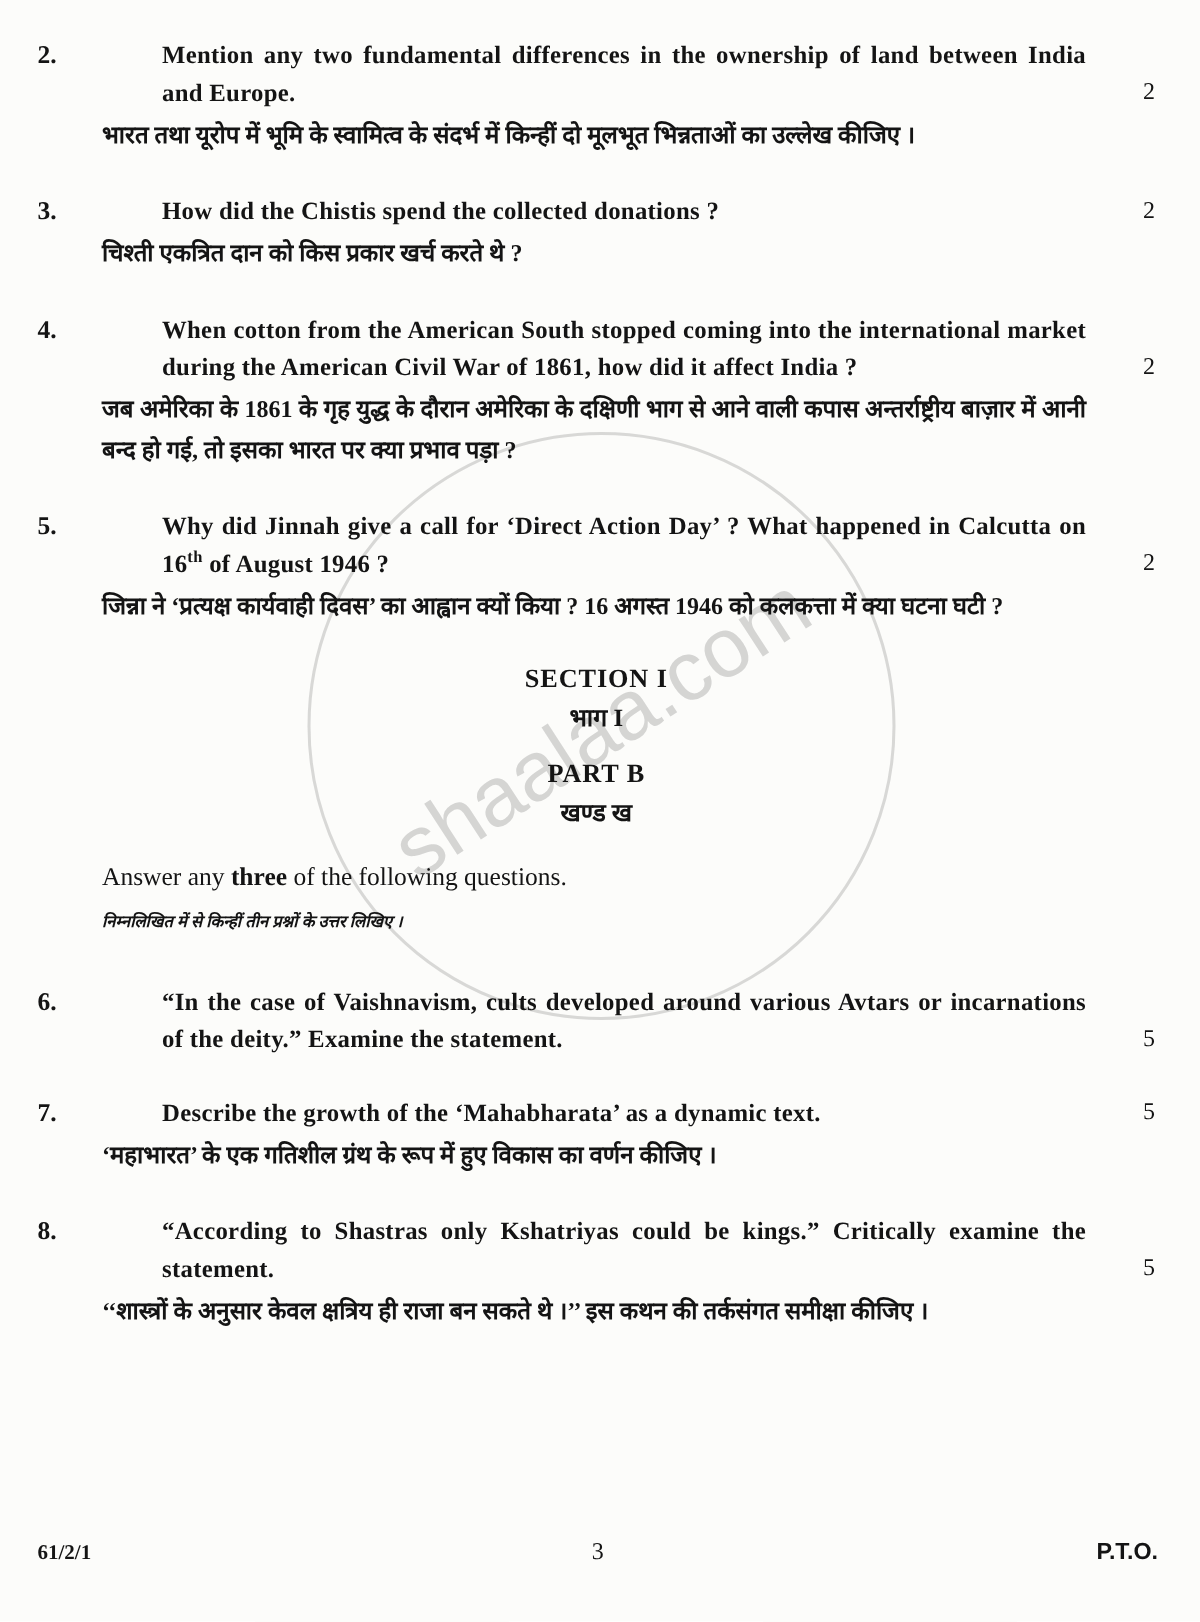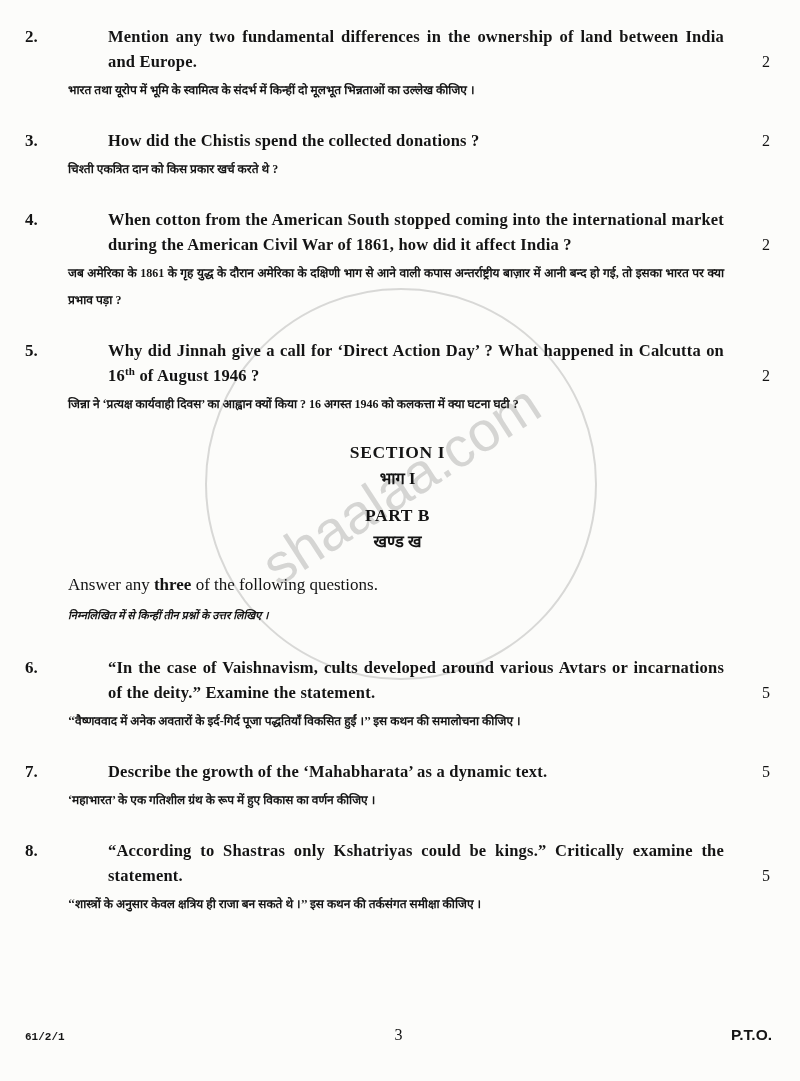--- a/index.html
+++ b/index.html
@@ -59,21 +59,21 @@
   }
   .q-en sup { font-size: 11px; line-height: 0; }
   .q-marks {
     width: 46px;
     text-align: right;
     font-size: 16px;
     line-height: 25px;
   }
   .q-hi {
     font-weight: bold;
-    font-size: 12px;
+    font-size: 16px;
     line-height: 27px;
     text-align: justify;
     margin-top: 3px;
     padding-right: 46px;
   }
   .center-block { text-align: center; margin: 2px 0 16px 0; }
   .head-en {
     font-weight: bold;
     font-size: 17.5px;
     letter-spacing: 0.6px;
@@ -97,23 +97,23 @@
   }
   .footer-row {
     position: absolute;
     left: 25px;
     right: 28px;
     top: 1026px;
     z-index: 1;
     font-size: 16px;
   }
   .f-code {
-    font-family: Liberation Mono, monospace;
-    font-weight: bold;
-    font-size: 11px;
+    font-family: Liberation Serif, serif;
+    font-weight: bold;
+    font-size: 14px;
   }
   .f-page {
     position: absolute;
     left: 50%;
     transform: translateX(-50%);
     font-size: 16px;
   }
   .f-pto {
     float: right;
     font-family: "Liberation Sans", sans-serif;
@@ -202,21 +202,20 @@
     </div>
 
     <div>
         <div class="q-row">
           <div class="q-num">6.</div>
           <div class="q-body">
             <div class="q-en-row">
               <div class="q-en">“In the case of Vaishnavism, cults developed around various Avtars or incarnations of the deity.” Examine the statement.</div>
               <div class="q-marks">5</div>
             </div>
-            <div class="q-hi">‘‘वैष्णववाद में अनेक अवतारों के इर्द-गिर्द पूजा पद्धतियाँ विकसित हुईं ।’’ इस कथन की समालोचना कीजिए ।</div>
           </div>
         </div>
         <div class="q-row">
           <div class="q-num">7.</div>
           <div class="q-body">
             <div class="q-en-row">
               <div class="q-en">Describe the growth of the ‘Mahabharata’ as a dynamic text.</div>
               <div class="q-marks">5</div>
             </div>
             <div class="q-hi">‘महाभारत’ के एक गतिशील ग्रंथ के रूप में हुए विकास का वर्णन कीजिए ।</div>

